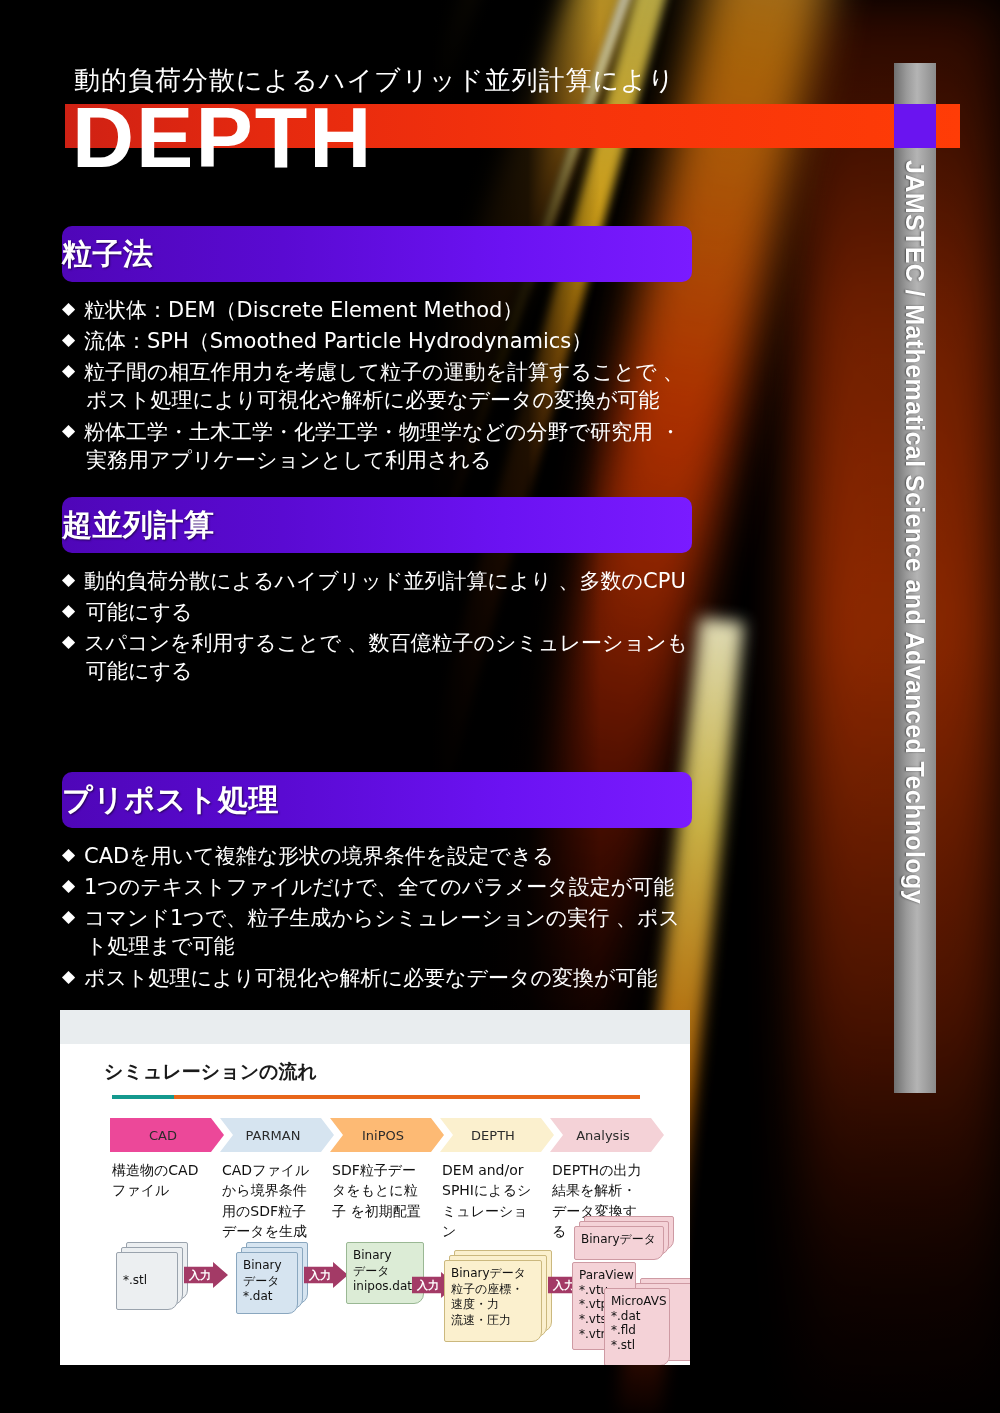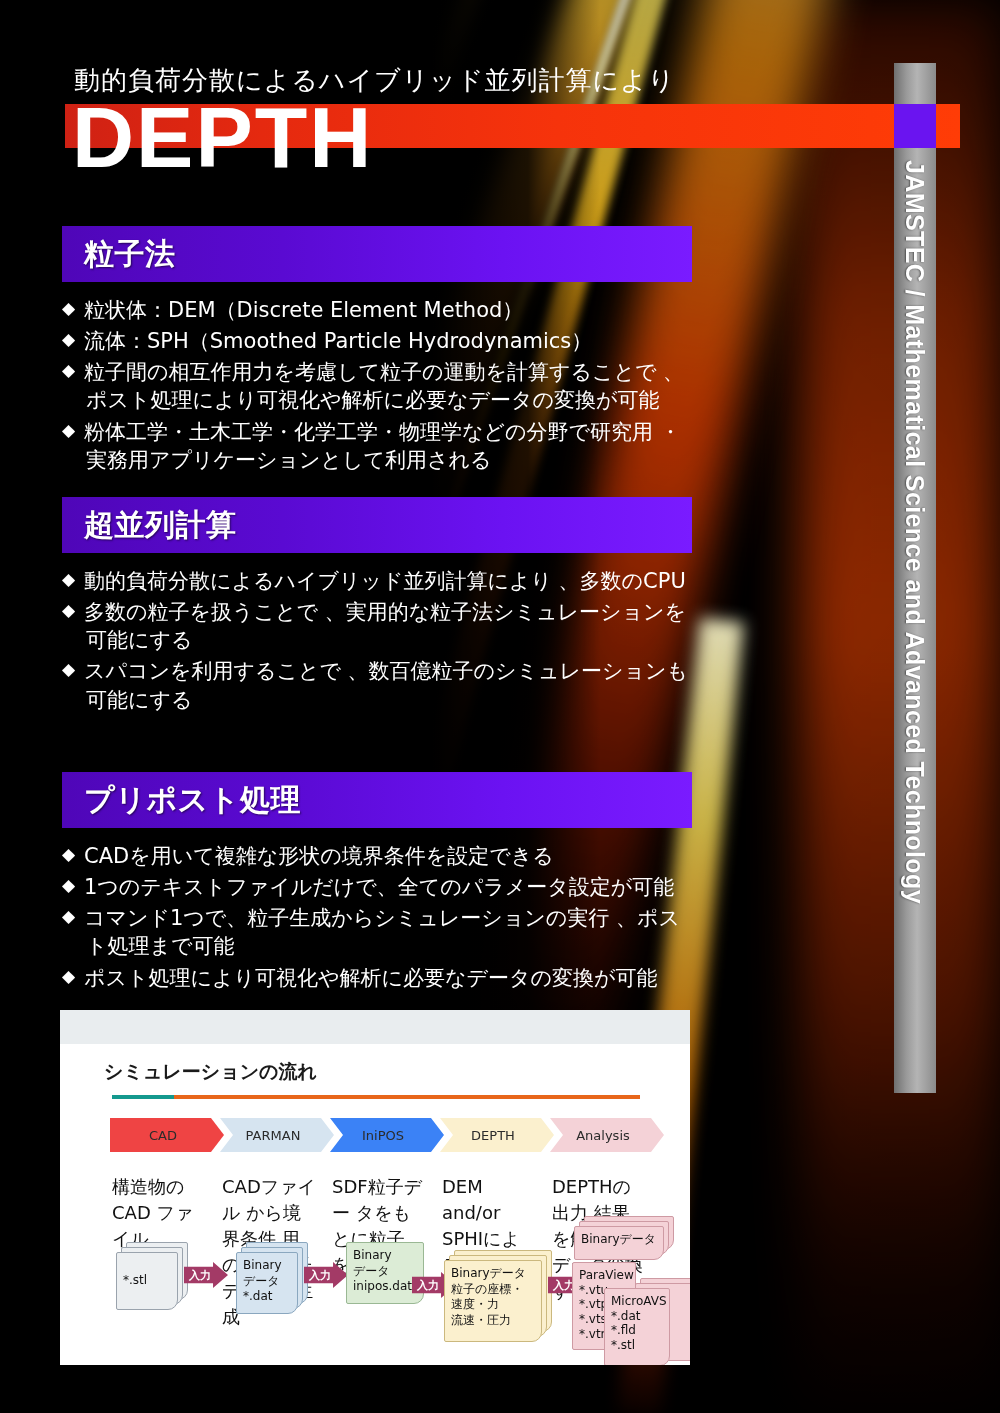--- a/index.html
+++ b/index.html
@@ -50,22 +50,22 @@
       background:linear-gradient(to right,#6f6f6f 0%,#9a9a9a 30%,#b4b4b4 55%,#8b8b8b 100%);}
   .vstrip-sq{position:absolute;left:894px;top:104px;width:42px;height:44px;background:#6a14f0;}
   .vtext{position:absolute;left:894px;top:160px;width:930px;height:42px;
       transform-origin:0 0;transform:rotate(90deg) translateX(0) translateY(-42px);
       color:#fff;font-size:25px;font-weight:bold;letter-spacing:.4px;
       display:flex;align-items:center;white-space:nowrap;
       text-shadow:0 1px 2px rgba(0,0,0,.5);}
 
   
   .section{position:absolute;left:62px;width:630px;}
-  .sec-head{height:56px;display:flex;align-items:center;padding-left:22px;box-sizing:border-box;
-      background:linear-gradient(to right,#4f06b8 0%,#5a0ad2 35%,#6b12f2 70%,#7a1bff 100%);}
+  .sec-head{height:56px;display:flex;align-items:center;box-sizing:border-box;
+      background:linear-gradient(to right,#4f06b8 0%,#5a0ad2 35%,#6b12f2 70%,#7a1bff 100%);border-radius:10px;}
   .sec-head span{color:#fff;font-size:30px;font-weight:bold;letter-spacing:.5px;
       font-family:"DejaVu Sans","Liberation Sans",sans-serif;
       text-shadow:1px 1px 2px rgba(0,0,0,.55);}
   .bullets{margin-top:14px;}
   .bul{display:flex;align-items:flex-start;color:#fff;font-size:21px;line-height:1.34;
       margin-bottom:3px;font-family:"DejaVu Sans","Liberation Sans",sans-serif;}
   .dia{flex:0 0 auto;width:22px;font-size:17px;line-height:1.5;color:#fff;}
   .btxt{flex:1 1 auto;}
   .btxt .l2{display:block;padding-left:2px;}
 
@@ -78,21 +78,21 @@
   .rule .seg-a{width:62px;background:#14998e;}
   .rule .seg-b{flex:1;background:#e8661a;}
 
   .chevrons{position:absolute;left:50px;top:108px;width:535px;height:34px;}
   .chev{position:absolute;top:0;height:34px;display:flex;align-items:center;justify-content:center;
       clip-path:polygon(0 0, calc(100% - 13px) 0, 100% 50%, calc(100% - 13px) 100%, 0 100%);}
   .chev.withnotch{clip-path:polygon(0 0, calc(100% - 13px) 0, 100% 50%, calc(100% - 13px) 100%, 0 100%, 13px 50%);}
   .chev span{font-size:13px;color:#2b2b2b;font-family:"DejaVu Sans","Liberation Sans",sans-serif;
       padding-right:8px;}
 
-  .coldesc{position:absolute;top:164px;font-size:18px;color:#111;line-height:1.45;
+  .coldesc{position:absolute;top:150px;font-size:14px;color:#111;line-height:1.45;
       font-family:"DejaVu Sans","Liberation Sans",sans-serif;width:96px;}
 
   
   .doc{position:absolute;box-sizing:border-box;border:1px solid #9aa3ad;
       border-radius:2px 2px 10px 2px;font-size:12px;color:#111;line-height:1.3;
       font-family:"DejaVu Sans","Liberation Sans",sans-serif;padding:5px 6px;}
   .doc.st{background:#eceff1;border-color:#9aa3ad;}
   .doc.bl{background:#d6e4f0;border-color:#8aa7bf;}
   .doc.gr{background:#dcecd6;border-color:#9ab894;}
   .doc.ye{background:#fbf0ce;border-color:#cbb87e;}
@@ -165,21 +165,20 @@
     <div class="bullets">
       <div class="bul">
         <div class="dia">◆</div>
         <div class="btxt">
           <span>動的負荷分散によるハイブリッド並列計算により 、多数のCPU</span>
         </div>
       </div>
       <div class="bul">
         <div class="dia">◆</div>
         <div class="btxt">
-          <span>多数の粒子を扱うことで 、実用的な粒子法シミュレーションを</span>
           <span class="l2">可能にする</span>
         </div>
       </div>
       <div class="bul">
         <div class="dia">◆</div>
         <div class="btxt">
           <span>スパコンを利用することで 、数百億粒子のシミュレーションも</span>
           <span class="l2">可能にする</span>
         </div>
       </div>
@@ -215,27 +214,27 @@
 
   <div class="panel">
     <div class="panel-top"></div>
     <div class="panel-title">シミュレーションの流れ</div>
     <div class="rule">
       <div class="seg-a"></div>
       <div class="seg-b"></div>
     </div>
 
     <div class="chevrons">
-      <div class="chev" style="left:0px;width:114px;background:#ef4444">
+      <div class="chev" style="left:0px;width:114px;background:#ec4899">
           <span>CAD</span>
         </div>
       <div class="chev withnotch" style="left:110px;width:114px;background:#d6e4f0">
           <span>PARMAN</span>
         </div>
-      <div class="chev withnotch" style="left:220px;width:114px;background:#3b82f6">
+      <div class="chev withnotch" style="left:220px;width:114px;background:#fdba74">
           <span>IniPOS</span>
         </div>
       <div class="chev withnotch" style="left:330px;width:114px;background:#fbf0ce">
           <span>DEPTH</span>
         </div>
       <div class="chev withnotch" style="left:440px;width:114px;background:#f4d2d7">
           <span>Analysis</span>
         </div>
     </div>
 

